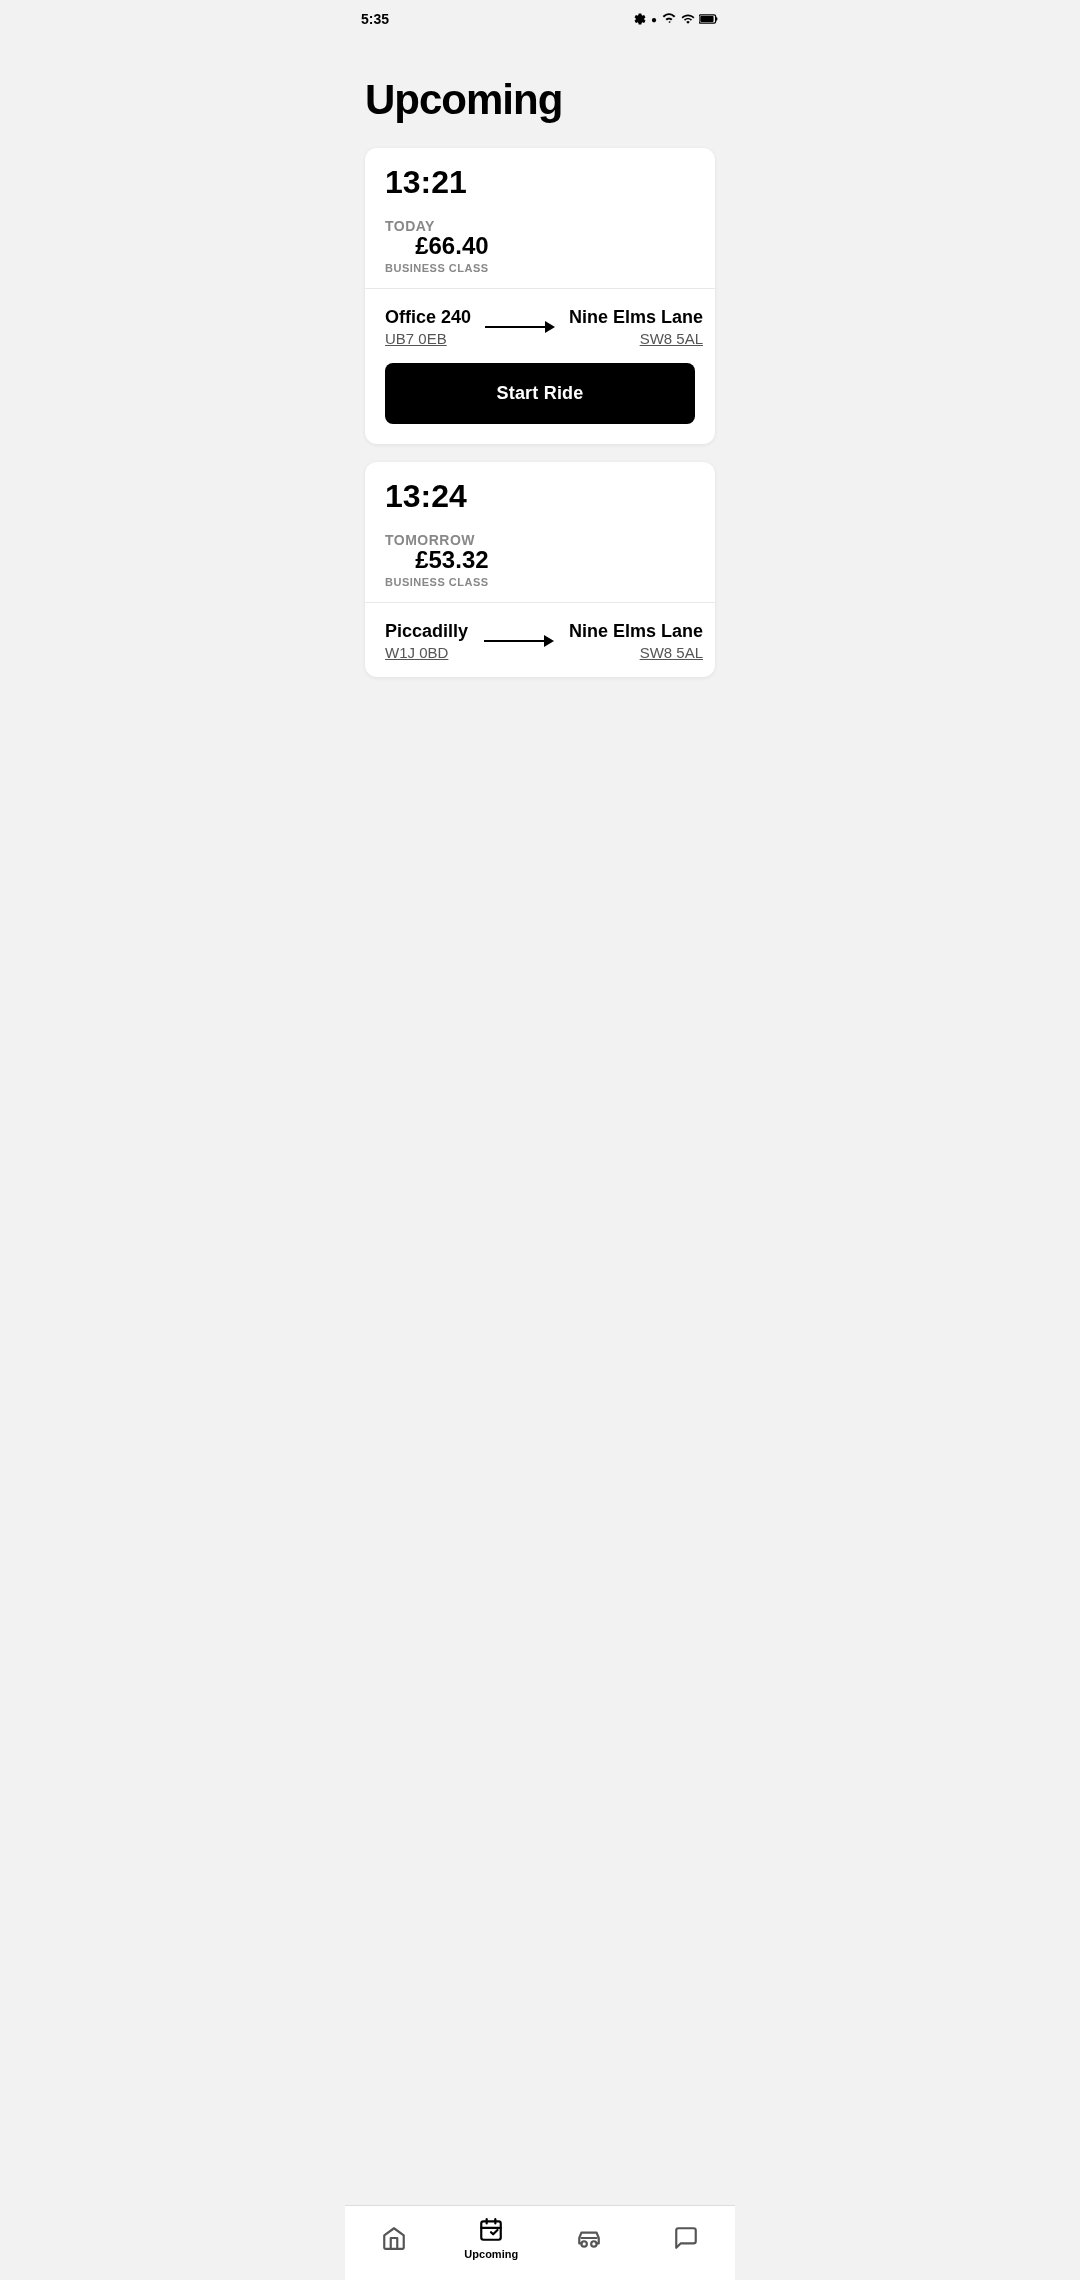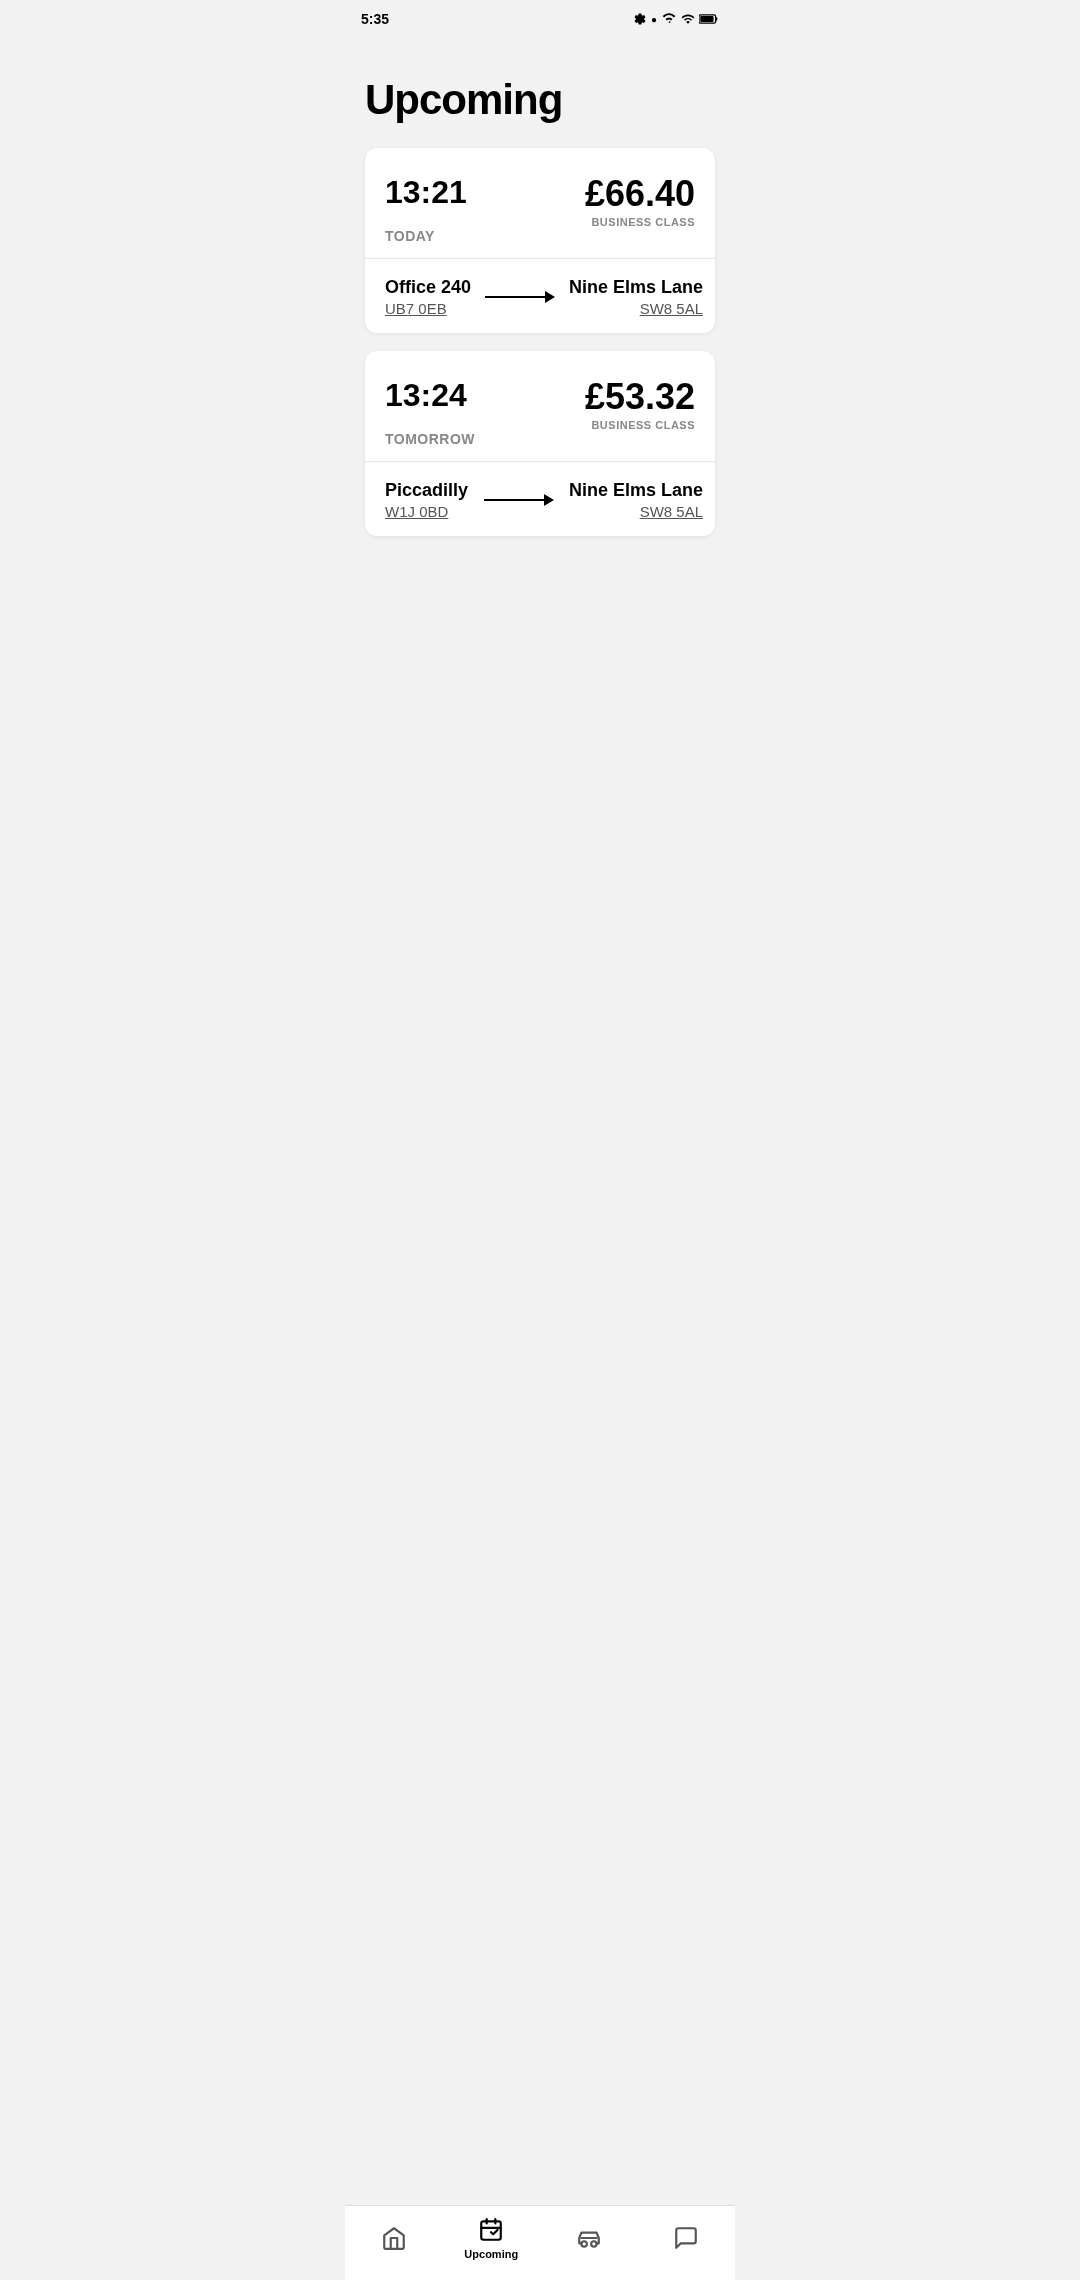--- a/index.html
+++ b/index.html
@@ -59,42 +59,43 @@
       border-radius: 12px;
       margin-bottom: 18px;
       overflow: hidden;
       box-shadow: 0 1px 4px rgba(0,0,0,0.07);
     }
 
     .card-header {
       display: flex;
       justify-content: space-between;
       align-items: flex-start;
-      padding: 28px 20px 14px 20px;
+      padding: 18px 20px 14px 20px;
       border-bottom: 1px solid #e8e8e8;
+      flex-direction: column;
     }
 
     .card-time {
       font-size: 32px;
       font-weight: 700;
       color: #000;
       line-height: 1;
     }
 
     .card-date-label {
       font-size: 14px;
       font-weight: 600;
       color: #888;
       letter-spacing: 0.5px;
       margin-top: 20px;
       text-transform: uppercase;
     }
 
     .card-price {
-      font-size: 36px;
+      font-size: 24px;
       font-weight: 700;
       color: #000;
       text-align: right;
       line-height: 1;
     }
 
     .card-class-label {
       font-size: 11px;
       font-weight: 600;
       color: #888;
@@ -273,20 +274,21 @@
         <div class="route-postcode">UB7 0EB</div>
       </div>
       <div class="route-arrow">
         <div class="arrow-line"></div>
       </div>
       <div class="route-destination">
         <div class="route-place-name">Nine Elms Lane</div>
         <div class="route-postcode">SW8 5AL</div>
       </div>
     </div>
+    <button class="start-ride-btn">Start Ride</button>
   </div>
 
   <div class="ride-card">
     <div class="card-header">
       <div>
         <div class="card-time">13:24</div>
         <div class="card-date-label">TOMORROW</div>
       </div>
       <div>
         <div class="card-price">£53.32</div>

